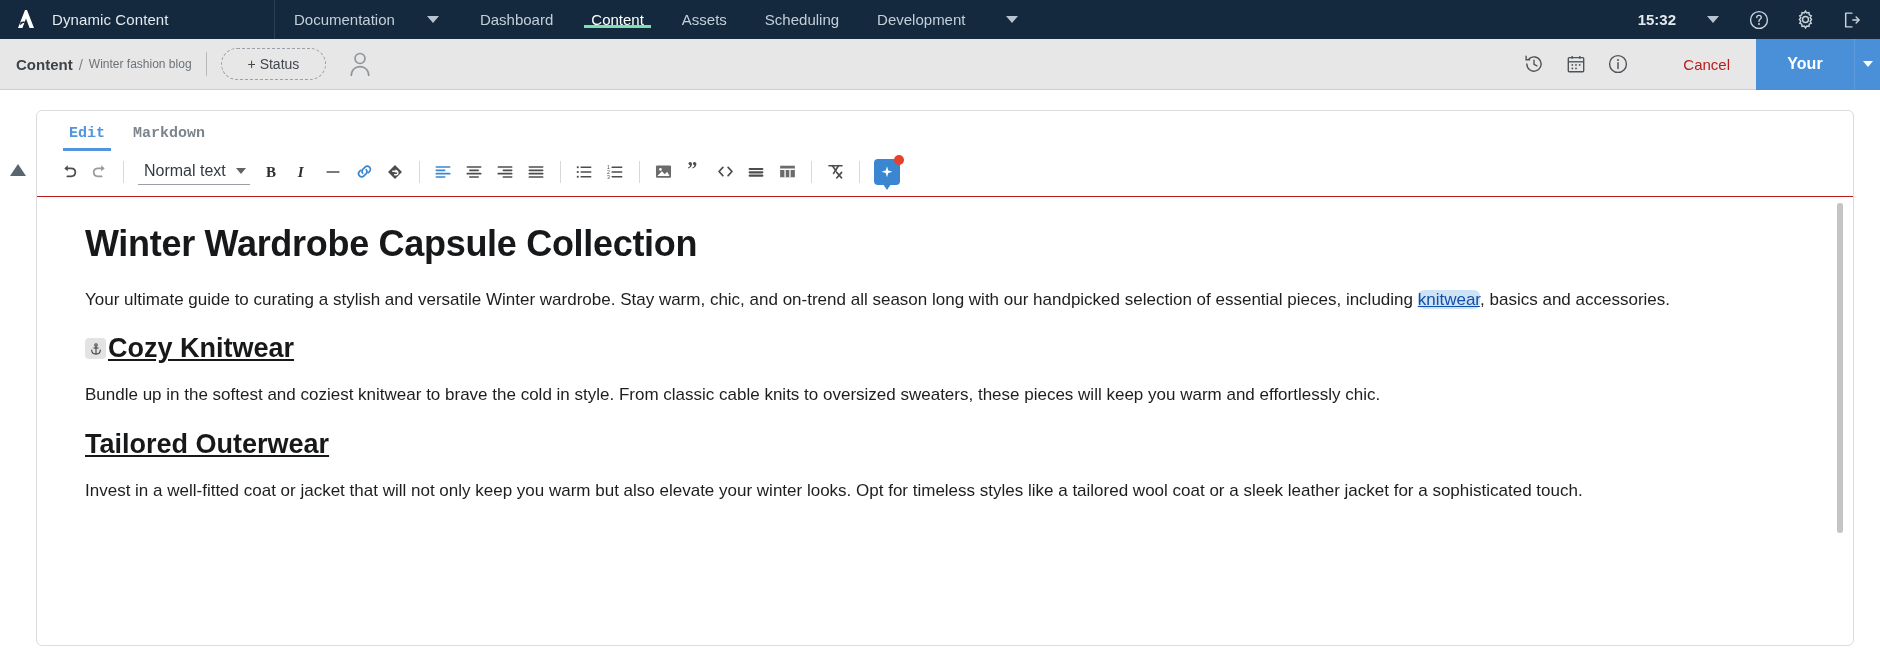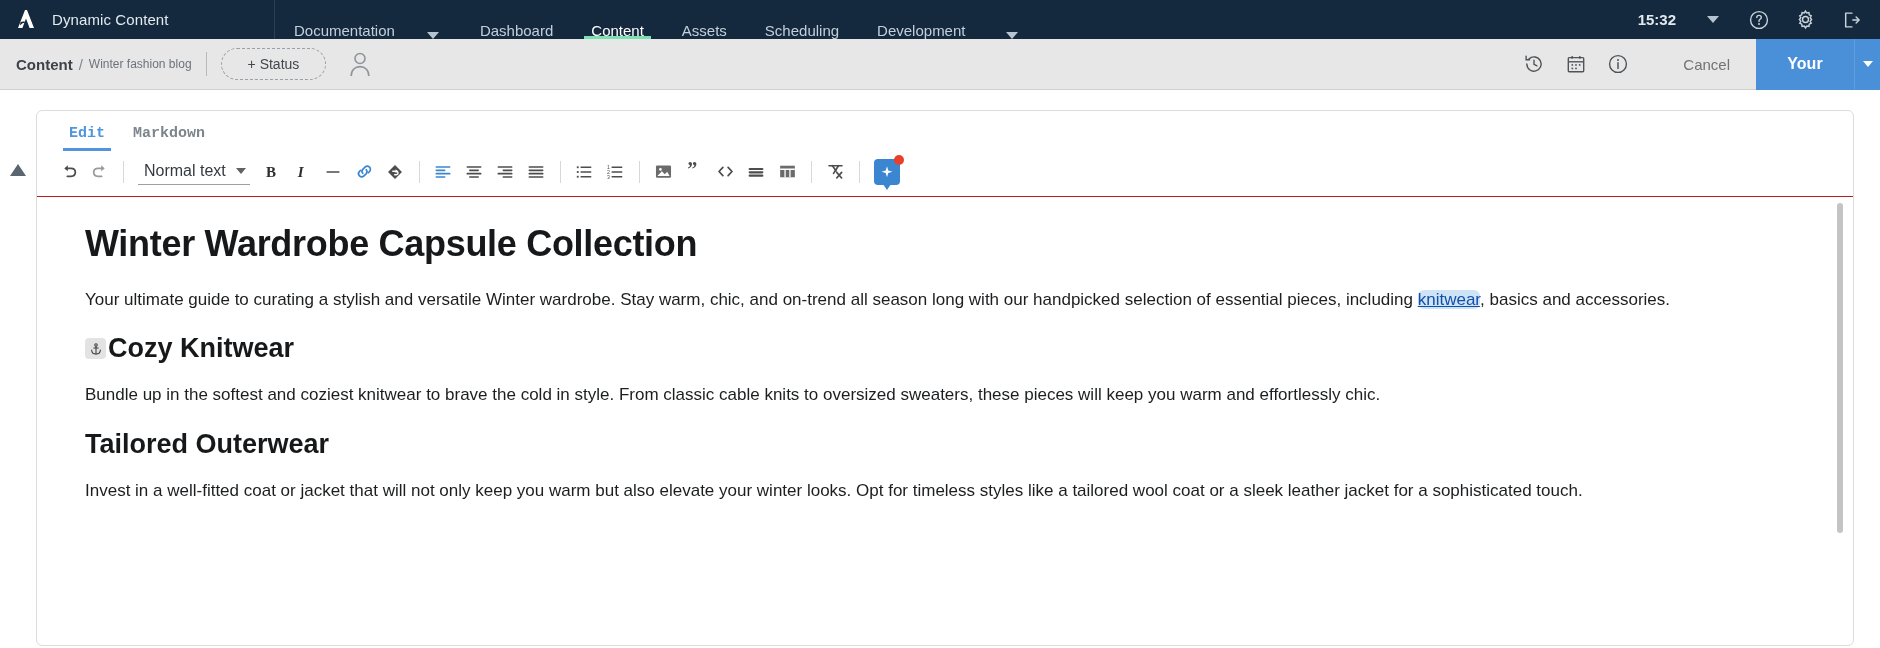--- a/index.html
+++ b/index.html
@@ -22,21 +22,21 @@
   }
   .brand {
     display: flex; align-items: center; gap: 14px;
     padding: 0 22px 0 14px;
     border-right: 1px solid #2b4055;
     min-width: 275px;
   }
   .brand-logo { width: 24px; height: 24px; flex: none; }
   .brand-name { color: #e2e9ef; font-size: 15px; letter-spacing: .1px; }
 
-  .nav-items { display: flex; align-items: flex-end; }
+  .nav-items { display: flex; align-items: center; }
   .nav-item {
     display: flex; align-items: center;
     padding: 0 19px;
     color: #c3cfdb;
     font-size: 15px;
     position: relative;
     white-space: nowrap;
   }
   .nav-item.has-caret { padding-right: 10px; }
   .nav-item.active { color: #ffffff; }
@@ -86,21 +86,21 @@
     white-space: nowrap;
   }
   .avatar-btn { margin-left: 22px; display: flex; align-items: center; }
 
   .subheader-right { margin-left: auto; display: flex; align-items: center; }
   .icon-btn-light {
     width: 42px; height: 40px;
     display: flex; align-items: center; justify-content: center;
   }
   .cancel-btn {
-    font-size: 15px; color: #737373;
+    font-size: 15px; color: #b91c1c;
     padding: 0 26px 0 44px;
     white-space: nowrap;
   }
   .save-btn {
     background: #4a90d9;
     color: #ffffff;
     font-size: 16px;
     font-weight: bold;
     height: 51px;
     width: 98px;
@@ -223,20 +223,21 @@
     max-width: 1700px;
     margin-bottom: 22px;
   }
   .doc h2 {
     font-size: 27px;
     font-weight: bold;
     color: #16181a;
     margin-bottom: 20px;
     display: flex;
     align-items: center;
+    text-decoration: underline;
   }
   .anchor-chip {
     width: 21px; height: 21px;
     background: #e3e3e3;
     border-radius: 4px;
     display: inline-flex;
     align-items: center; justify-content: center;
     margin-right: 2px;
     flex: none;
   }

